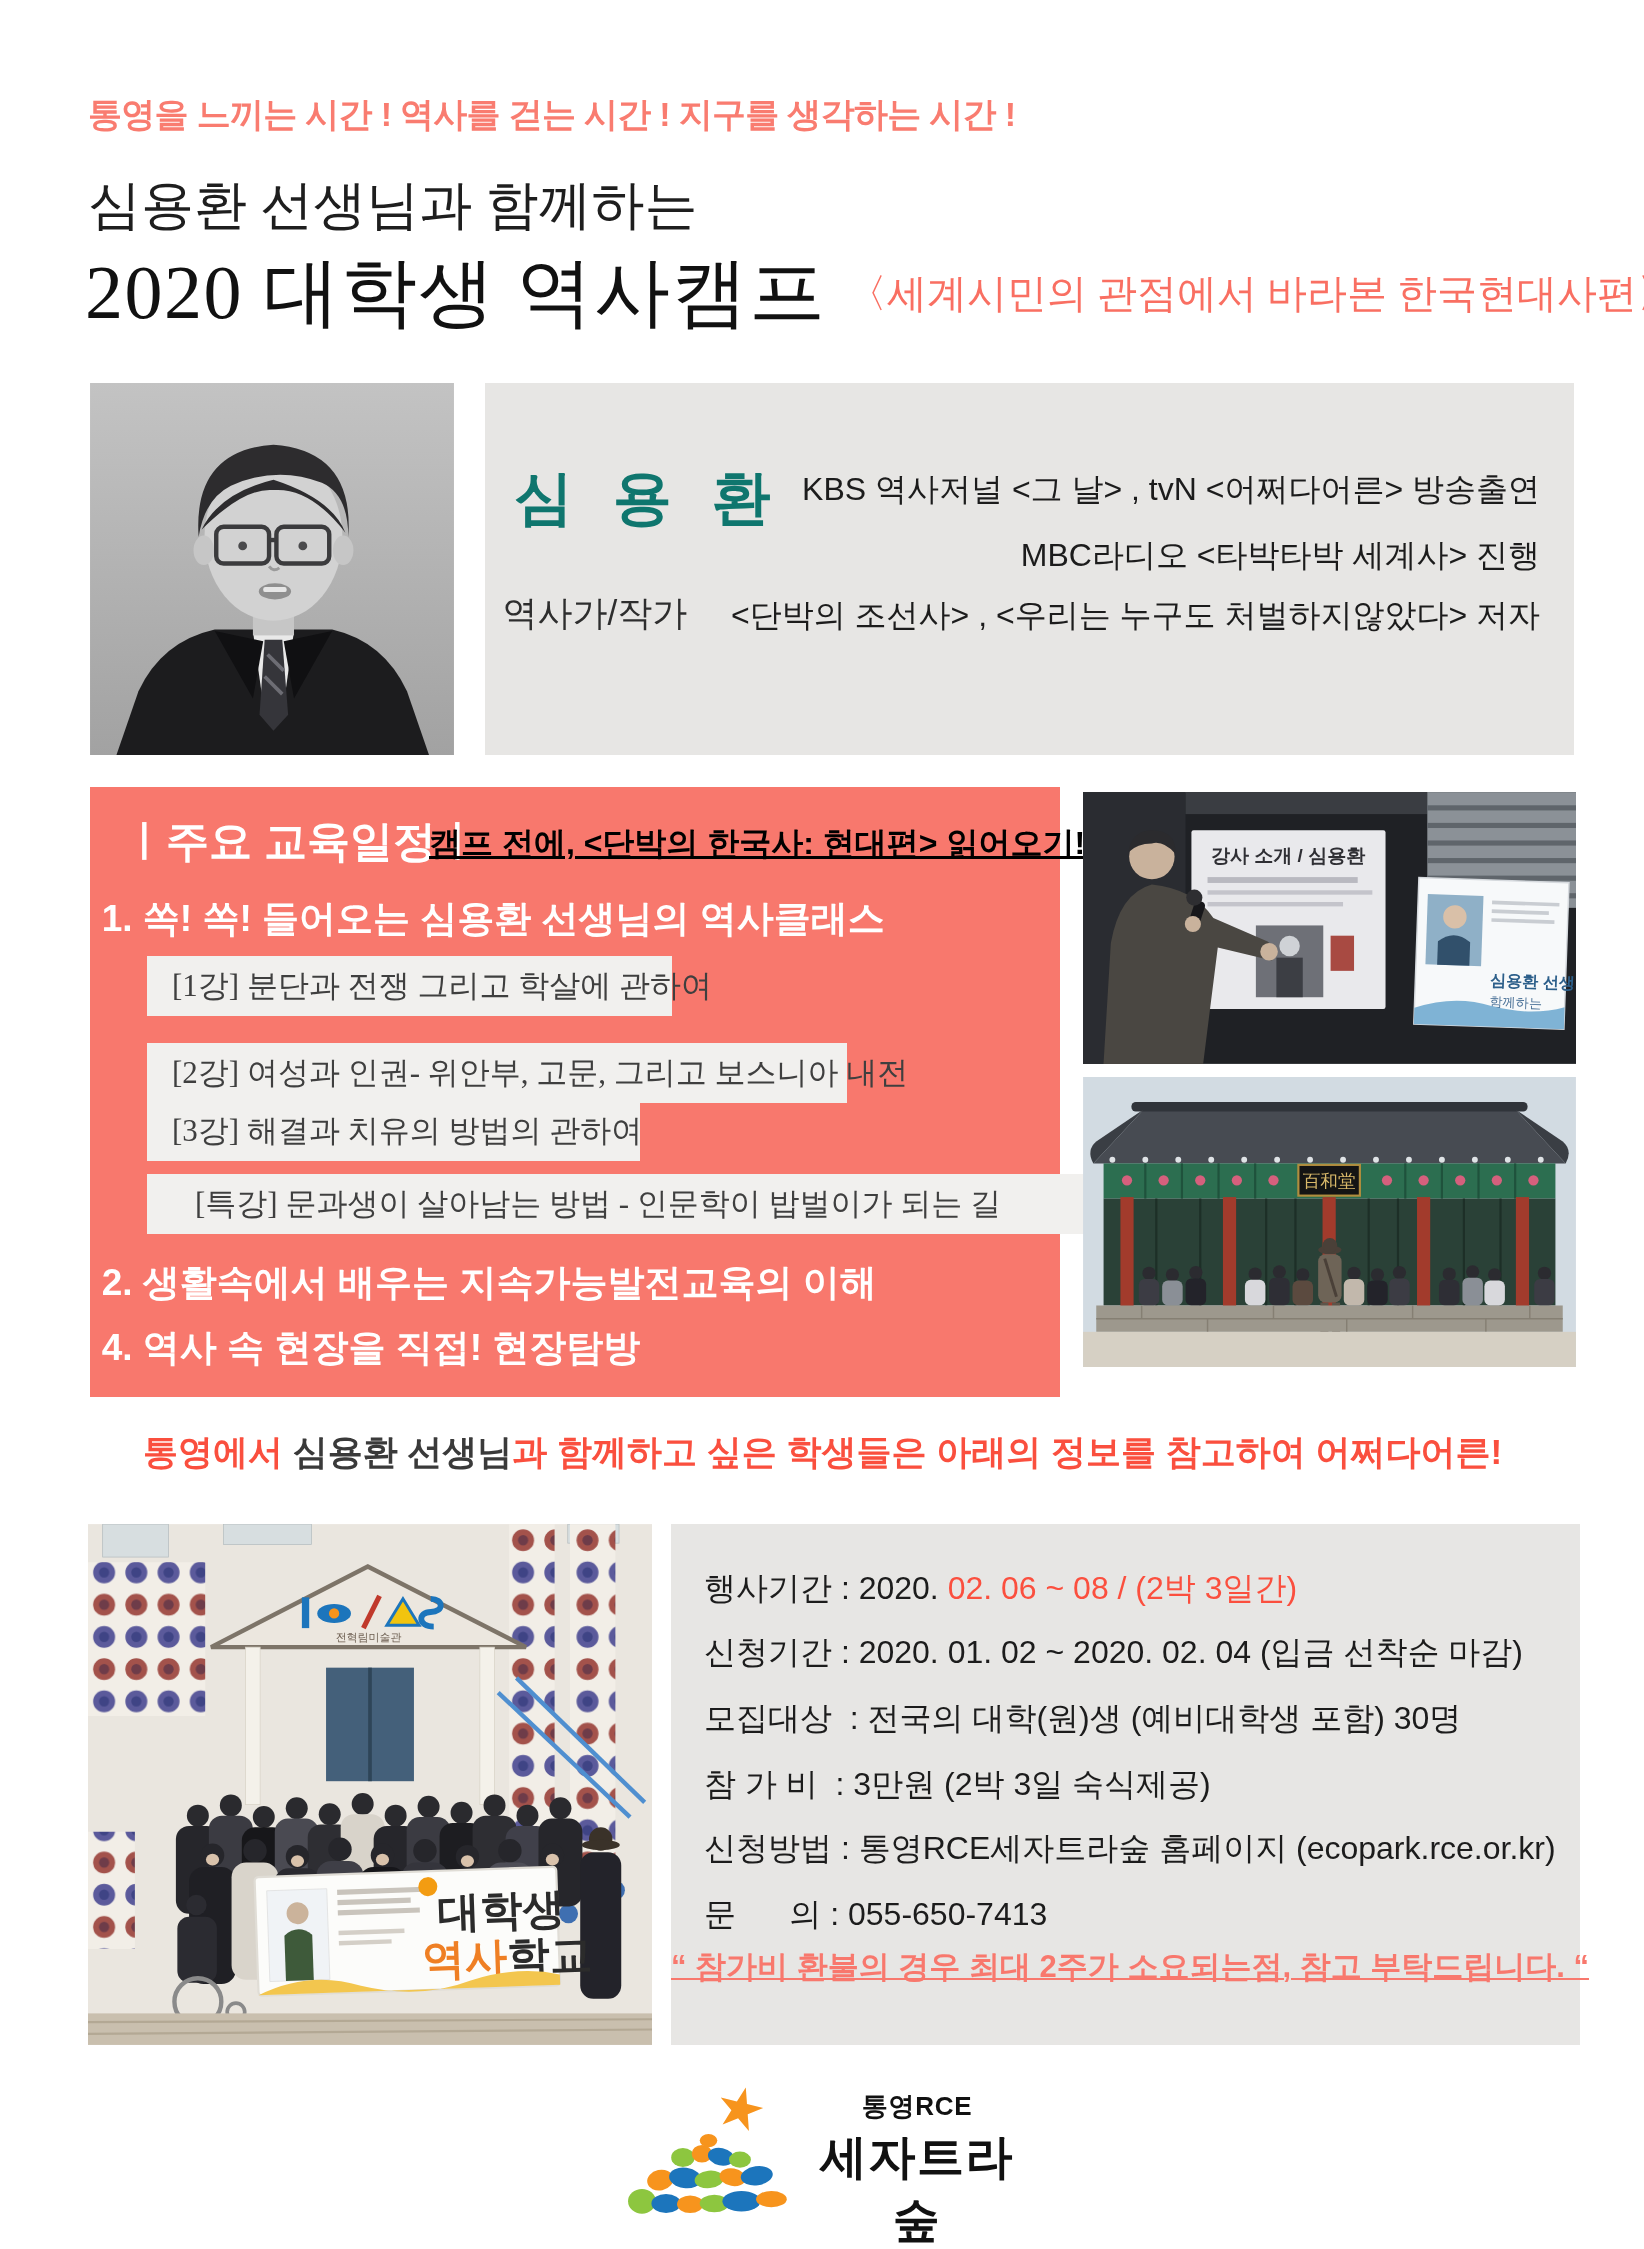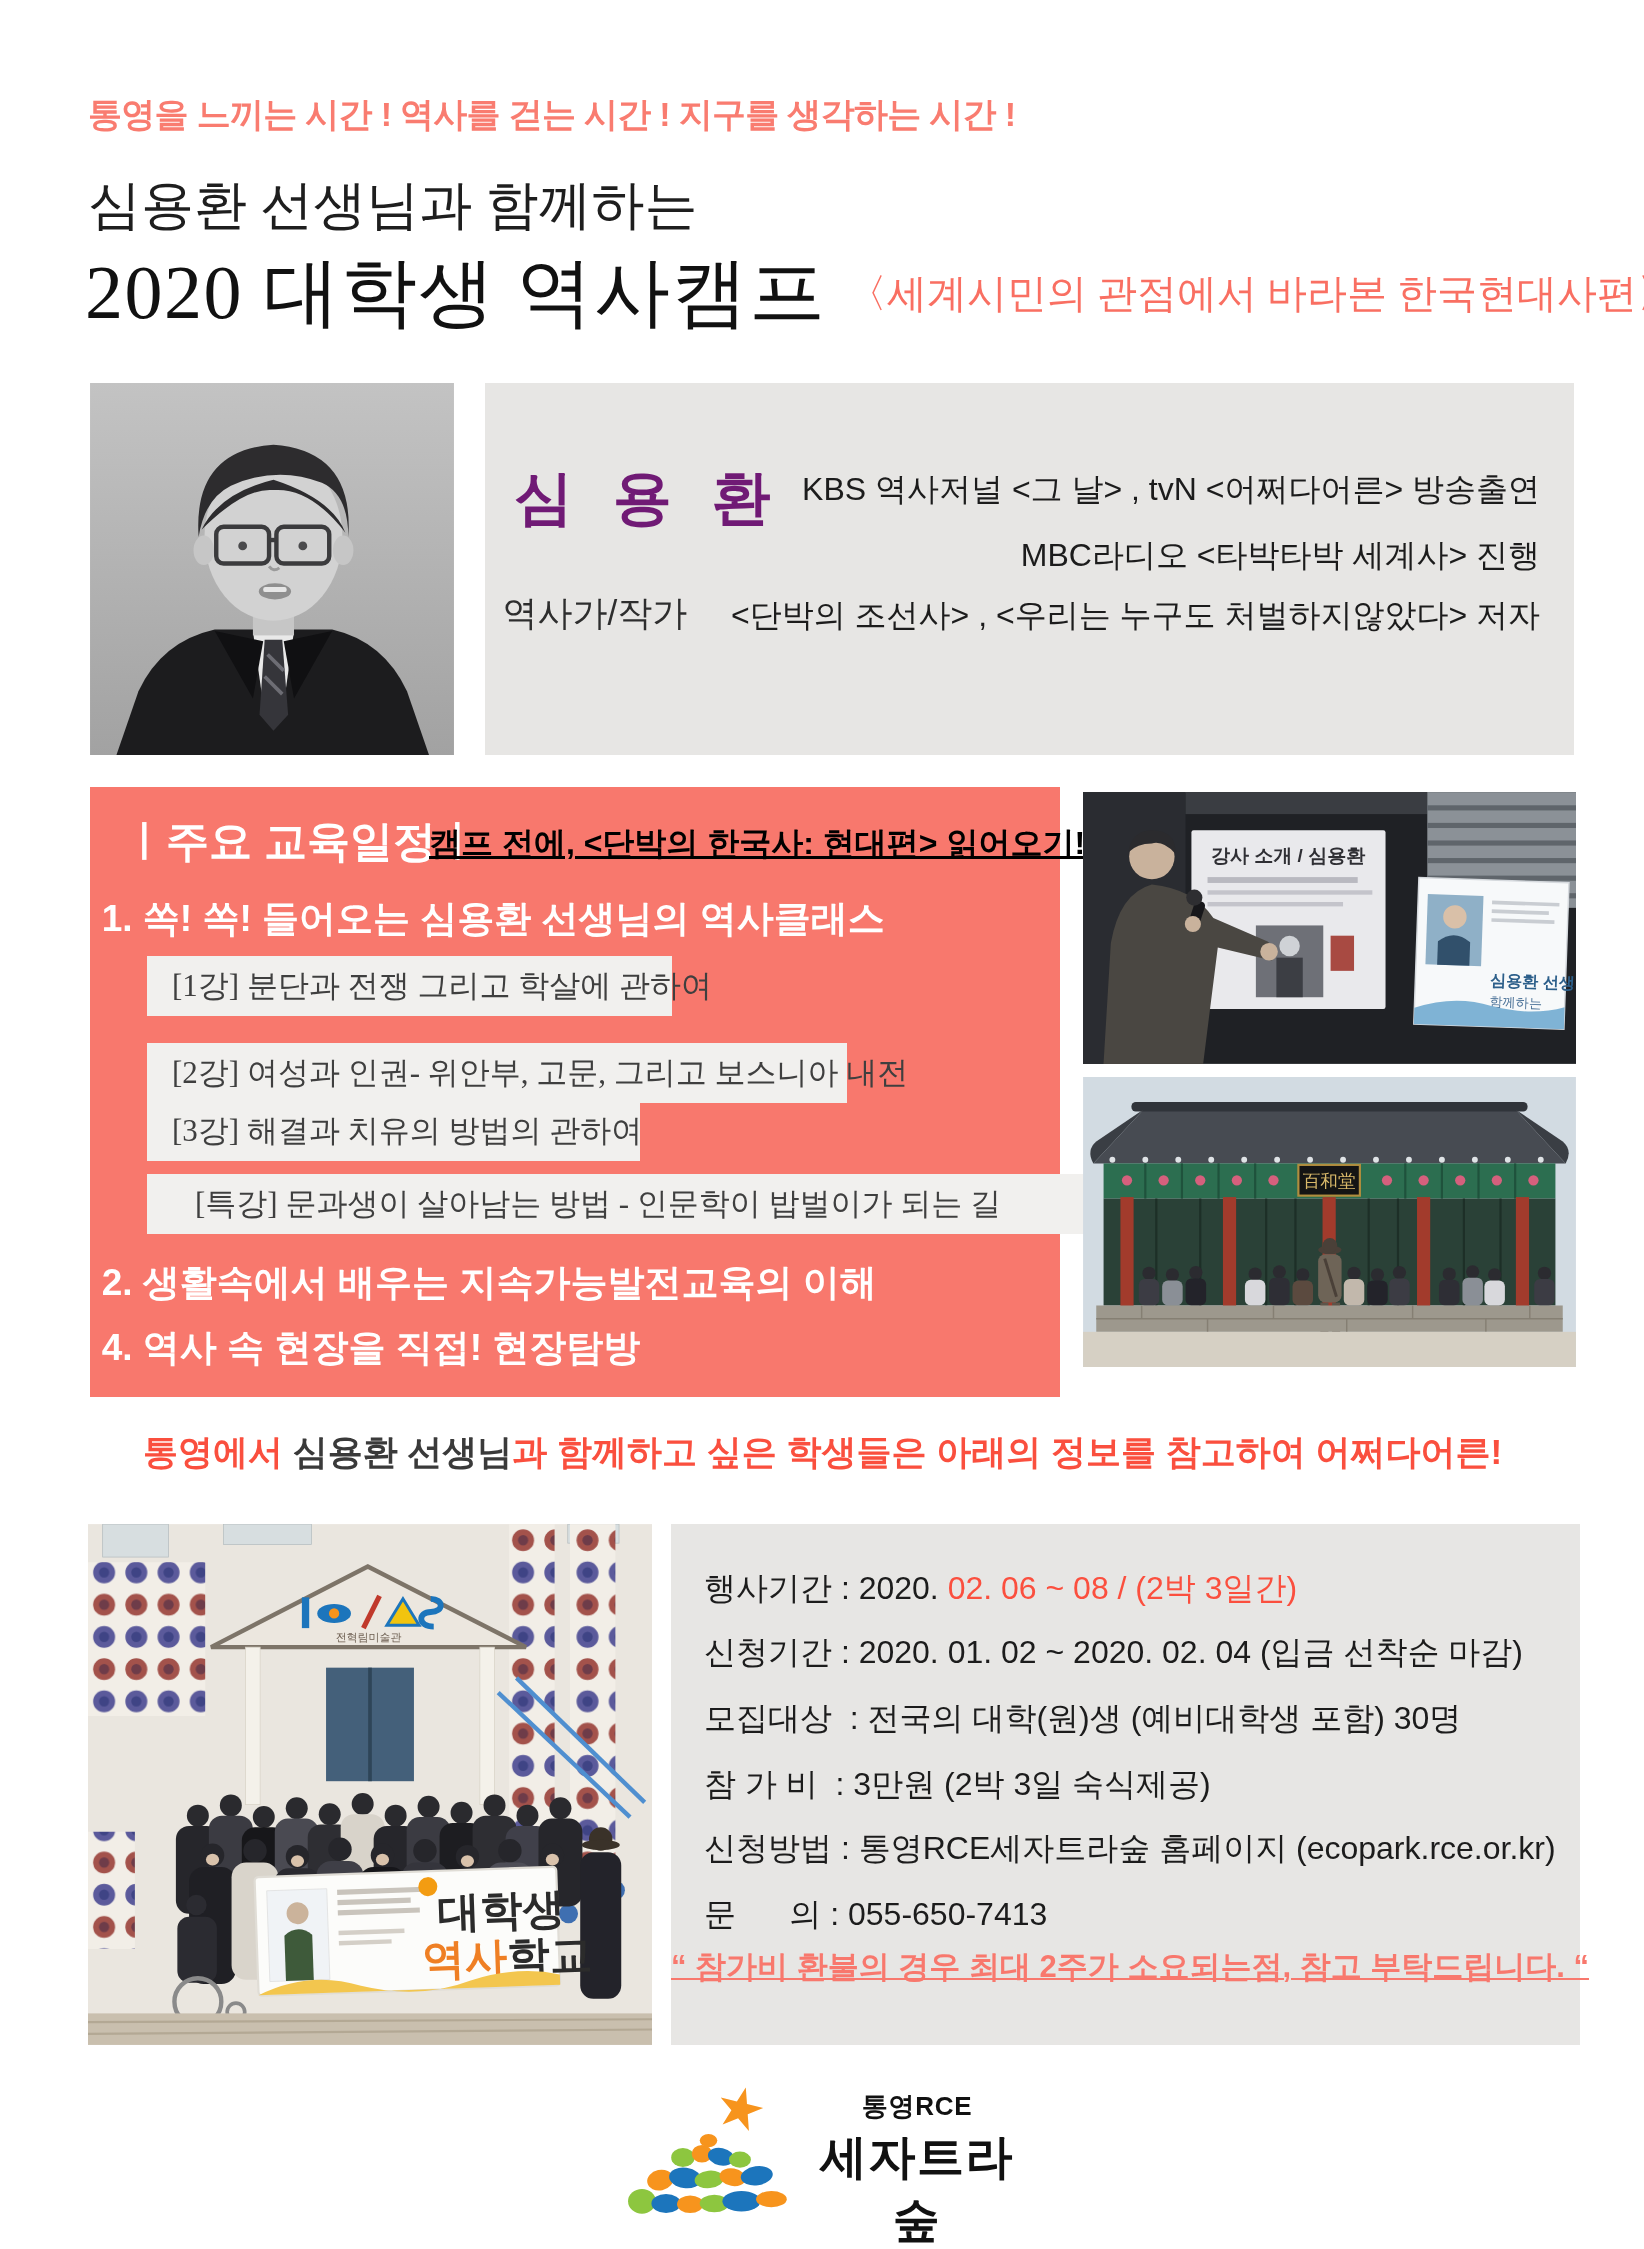--- a/index.html
+++ b/index.html
@@ -10,21 +10,21 @@
   .tagline{left:88px;top:92px;width:1099px;font-size:34px;font-weight:700;color:#F97C70;letter-spacing:-0.7px;}
   .title1{left:88px;top:170px;width:879px;font-size:53px;color:#1e1e1e;
           font-family:"Liberation Serif","DejaVu Serif",serif;}
   .title-row{left:85px;top:242px;width:1510px;display:flex;align-items:center;
              font-family:"Liberation Serif","DejaVu Serif",serif;}
   .title2{font-size:76px;color:#111;letter-spacing:1.5px;white-space:nowrap;}
   .title-sub{font-size:40px;color:#F96F62;margin-left:20.5px;white-space:nowrap;}
   
   .portrait{left:90px;top:383px;width:364px;height:372px;}
   .profile-box{left:485px;top:383px;width:1089px;height:372px;background:#E7E6E4;}
-  .profile-name{left:29px;top:76px;font-size:59px;font-weight:700;color:#701a75;letter-spacing:11.7px;}
+  .profile-name{left:29px;top:76px;font-size:59px;font-weight:700;color:#0f766e;letter-spacing:11.7px;}
   .credit{position:absolute;right:34px;font-size:32px;color:#1c1c1c;white-space:pre;}
   .credit1{top:85px;} .credit2{top:151px;} .credit3{top:211px;}
   .profile-role{left:17.6px;top:207px;font-size:35px;color:#2e2e2e;}
   
   .coral-box{left:90px;top:787px;width:970px;height:610px;background:#F8786D;color:#fff;}
   .sch-header{position:absolute;left:33px;top:26px;font-size:43px;font-weight:700;white-space:nowrap;}
   .sch-notice{position:absolute;left:339px;top:35px;font-size:32px;font-weight:700;color:#000000;
               text-decoration:underline;text-decoration-thickness:2.9px;white-space:nowrap;}
   .sch-item{position:absolute;left:11.7px;font-size:37px;font-weight:700;white-space:nowrap;}
   .sch-item1{top:107px;} .sch-item2{top:471px;} .sch-item3{top:536px;}

